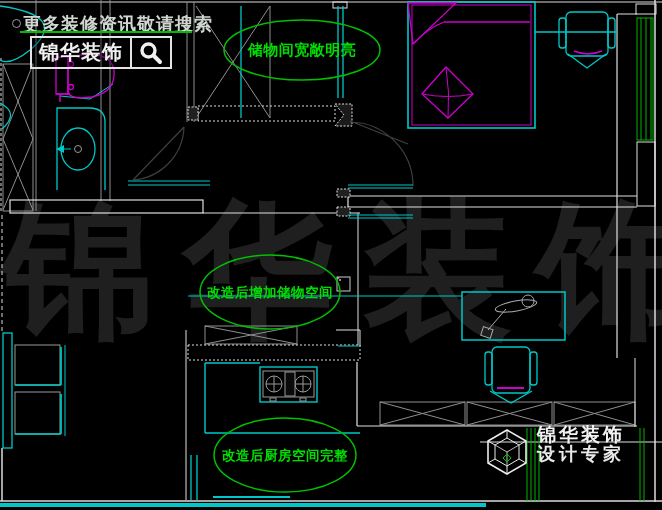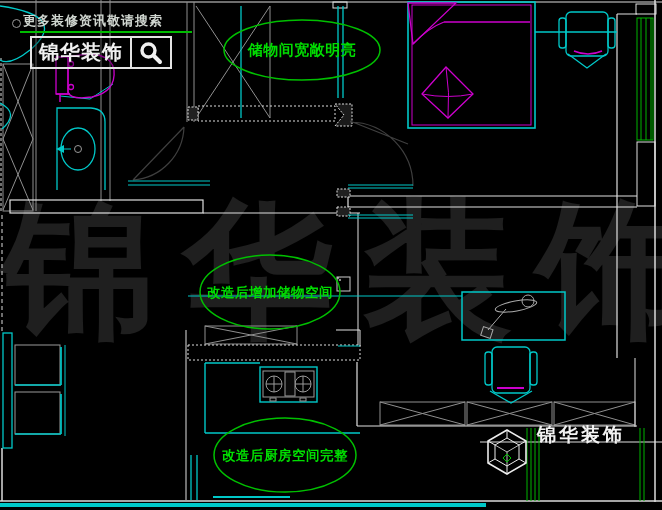--- a/index.html
+++ b/index.html
@@ -2,21 +2,21 @@
 <html><head>
 <meta charset="utf-8">
 <style>
   html,body{margin:0;padding:0;background:#000;}
   body{width:662px;height:510px;position:relative;overflow:hidden;
        font-family:"DejaVu Sans",sans-serif;}
   svg text{user-select:none;}
   
   .banner{position:absolute;left:6px;top:10px;z-index:30;}
   .bullet{position:absolute;left:6px;top:9px;width:7px;height:7px;border:1.5px solid #9a9a9a;border-radius:50%;}
-  .slogan{position:absolute;left:17px;top:2px;font-size:13px;font-weight:bold;color:#d0d6d0;letter-spacing:1px;white-space:nowrap;}
+  .slogan{position:absolute;left:17px;top:2px;font-size:18px;font-weight:bold;color:#d0d6d0;letter-spacing:1px;white-space:nowrap;}
   .slogan-underline{position:absolute;left:14px;top:21px;width:172px;height:2px;background:#00bb00;}
   .logo-box{position:absolute;left:24px;top:26px;display:flex;border:2px solid #e4e4e4;background:rgba(0,0,0,.35);}
   .logo-text{padding:2px 7px 3px 7px;font-family:"DejaVu Serif",serif;font-weight:bold;font-size:20px;color:#f0f0f0;letter-spacing:1px;line-height:24px;white-space:nowrap;}
   .mag-cell{width:38px;border-left:2px solid #e4e4e4;display:flex;align-items:center;justify-content:center;}
   
   .footer{position:absolute;left:484px;top:424px;width:176px;z-index:30;}
   .footer-row{display:flex;align-items:flex-start;}
   .cube{flex:0 0 auto;margin-top:4px;}
   .footer-texts{margin-left:7px;}
   .f-company{font-family:"DejaVu Serif",serif;font-weight:bold;font-size:19px;color:#f2f2f2;letter-spacing:3px;line-height:20px;white-space:nowrap;}
@@ -227,15 +227,16 @@
       <g stroke="#ececec" fill="none" stroke-width="1.6">
         <path d="M23,2 L42,13 V35 L23,46 L4,35 V13 Z"></path>
         <path d="M23,10 L35,17 V31 L23,38 L11,31 V17 Z" stroke-width="1"></path>
         <path d="M23,2 V10 M42,13 L35,17 M42,35 L35,31 M23,46 V38 M4,35 L11,31 M4,13 L11,17" stroke-width="1"></path>
         <path d="M23,24 L35,17 M23,24 L11,17 M23,24 V38" stroke-width="0.8"></path>
       </g>
       <polygon points="23,26 27,30 23,34 19,30" fill="none" stroke="#00c800" stroke-width="1"></polygon>
     </svg>
     <div class="footer-texts">
       <div class="f-company">锦华装饰</div>
+      <div class="f-tagline">设计专家</div>
     </div>
   </div>
 </div>
 
 </body></html>

